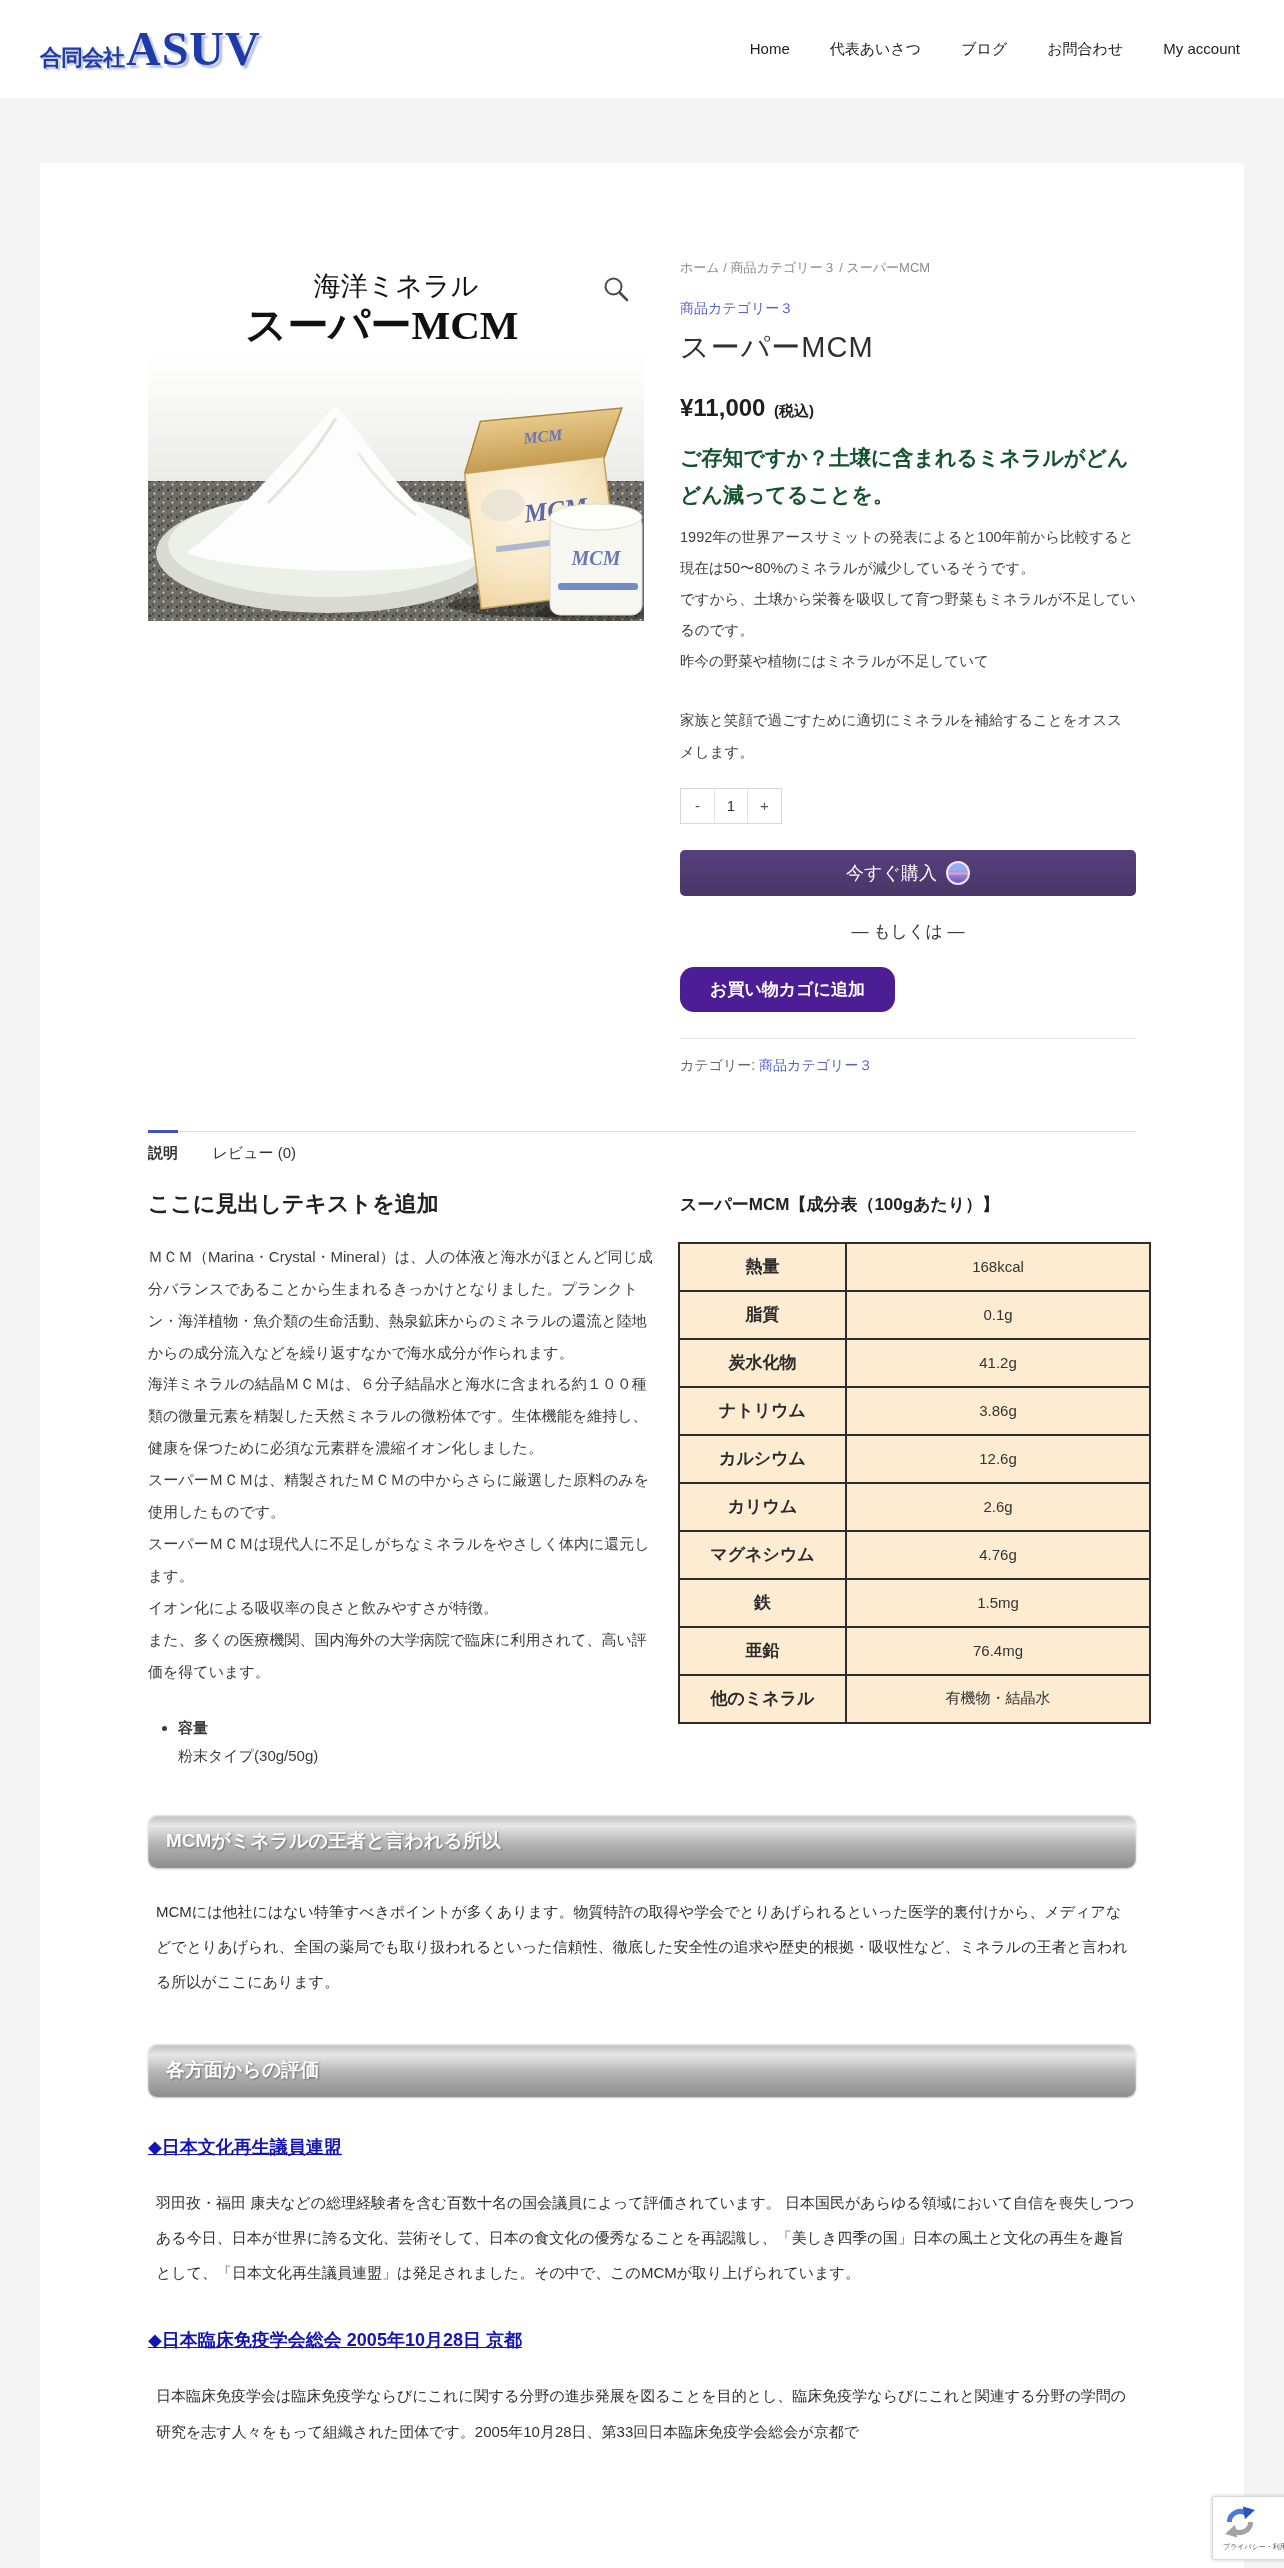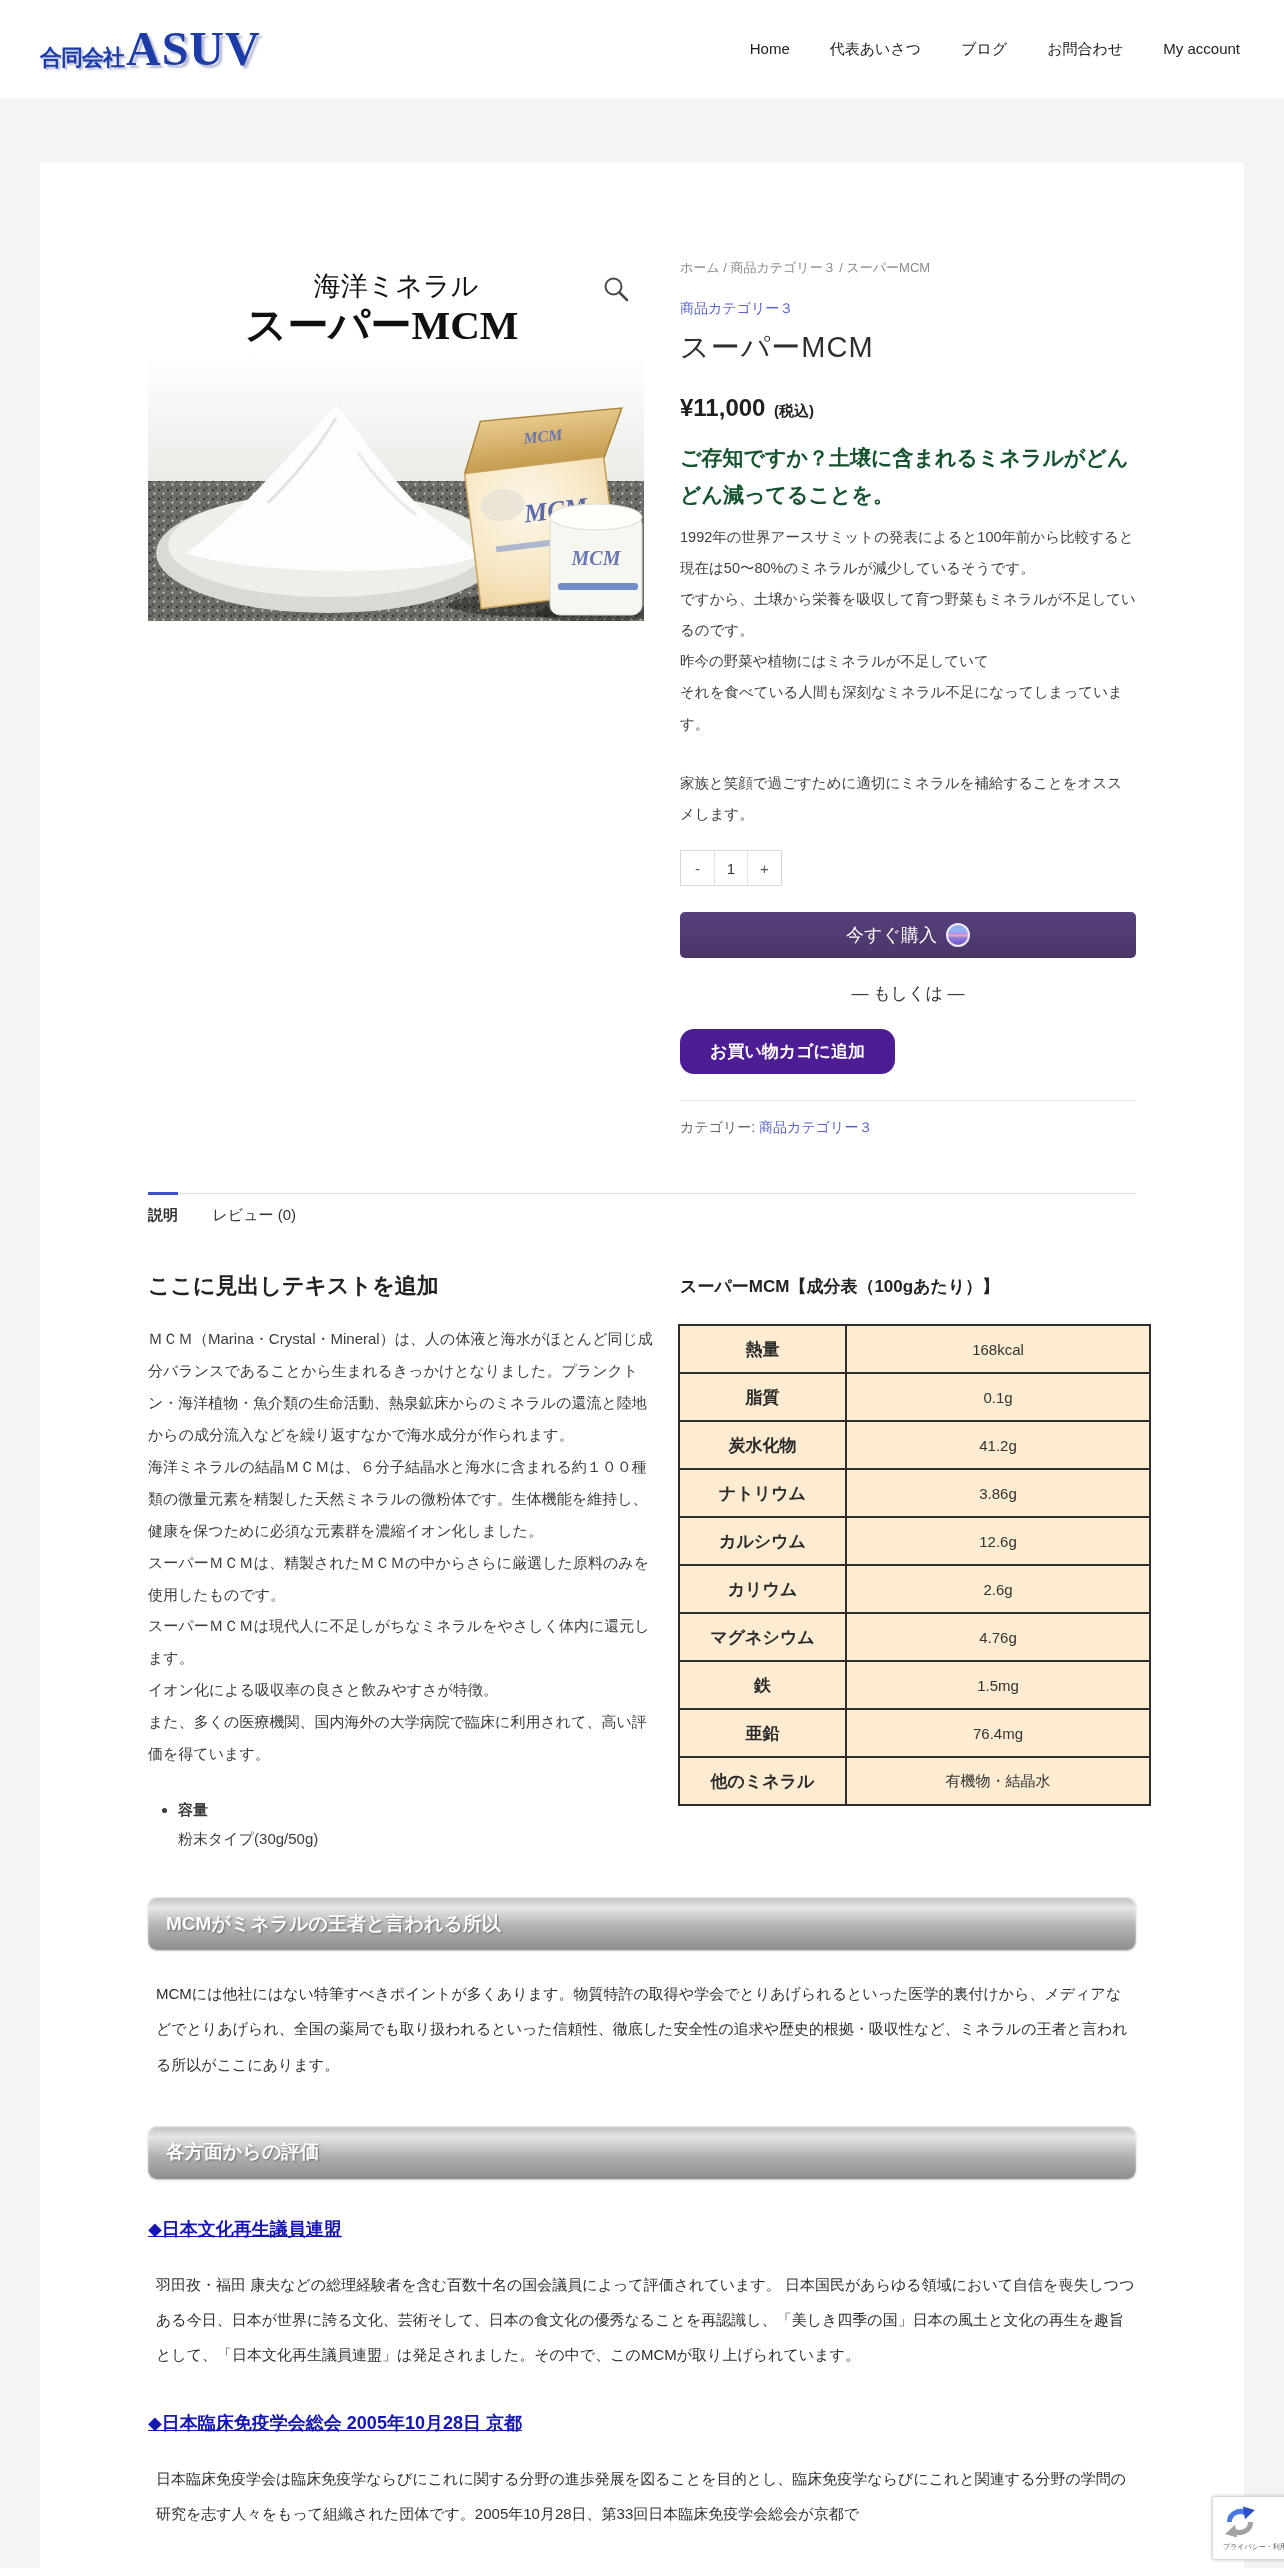--- a/index.html
+++ b/index.html
@@ -73,21 +73,21 @@
     border:none; border-radius:14px; padding:11px 30px; cursor:pointer; margin-bottom:26px;
   }
   .info-divider { border:none; border-top:1px solid #e4e4e4; margin-bottom:18px; }
   .cat-row { font-size:14px; color:#666; }
   .cat-row a { color:#5661c9; text-decoration:none; cursor:pointer; }
   
   .tabs { border-top:1px solid #e1e1e1; margin-top:56px; }
   .tab { display:inline-block; padding:6px 0; margin-right:30px; font-size:15px; color:#333; cursor:pointer; }
   .tab.active { border-top:3px solid #3f51c9; margin-top:-2px; padding-top:11px; font-weight:bold; }
   
-  .desc-cols { display:flex; gap:20px; margin-top:40px; }
+  .desc-cols { display:flex; gap:20px; margin-top:20px; }
   .desc-left { width:510px; flex:none; }
   .left-heading { font-size:22px; font-weight:bold; color:#222; margin-bottom:22px; }
   .body-line { font-size:15px; line-height:2.13; color:#3b3b3b; }
   .vol-list { margin:26px 0 0 30px; }
   .vol-list li { font-size:15px; line-height:1.9; }
   .vol-title { font-weight:bold; }
   .nutri { flex:1; }
   .nutri-title { font-size:17px; font-weight:bold; color:#222; margin:4px 0 26px 2px; }
   table.nutri-table { border-collapse:collapse; width:473px; border:2px solid #2d2d2d; }
   .nutri-table td { border:2px solid #2d2d2d; background:#fdecd2; text-align:center; height:48px; }
@@ -207,21 +207,20 @@
         <h1 class="product-title">スーパーMCM</h1>
         <div class="price-row">
           <span class="price">¥11,000</span>
           <span class="tax-note">(税込)</span>
         </div>
         <p class="headline">ご存知ですか？土壌に含まれるミネラルがどんどん減ってることを。</p>
         <div class="desc-line">1992年の世界アースサミットの発表によると100年前から比較すると</div>
         <div class="desc-line">現在は50〜80%のミネラルが減少しているそうです。</div>
         <div class="desc-line">ですから、土壌から栄養を吸収して育つ野菜もミネラルが不足しているのです。</div>
         <div class="desc-line">昨今の野菜や植物にはミネラルが不足していて</div>
-        <div class="desc-line">それを食べている人間も深刻なミネラル不足になってしまっています。</div>
         <div class="desc-line desc-gap">家族と笑顔で過ごすために適切にミネラルを補給することをオススメします。</div>
 
         <div class="qty">
           <button>-</button>
           <input value="1" style="">
           <button>+</button>
         </div>
 
         <button class="buy-btn">
           <span>今すぐ購入</span>

